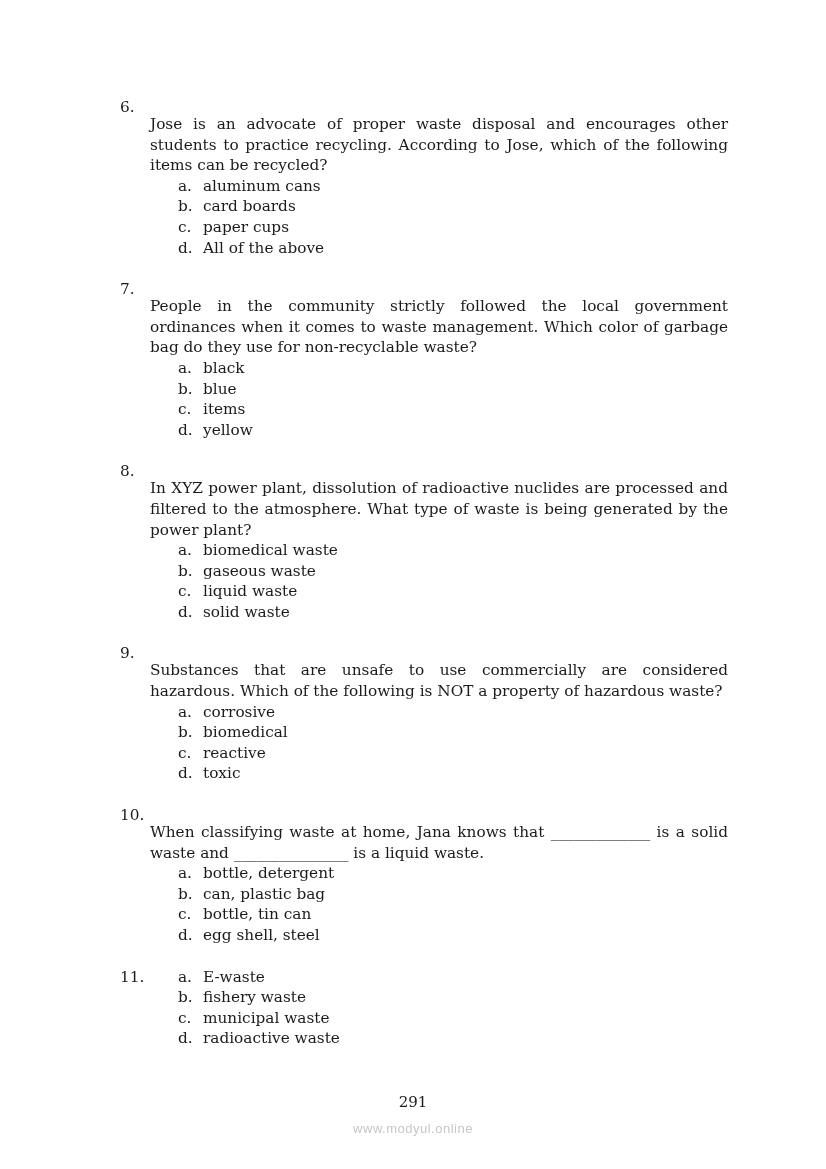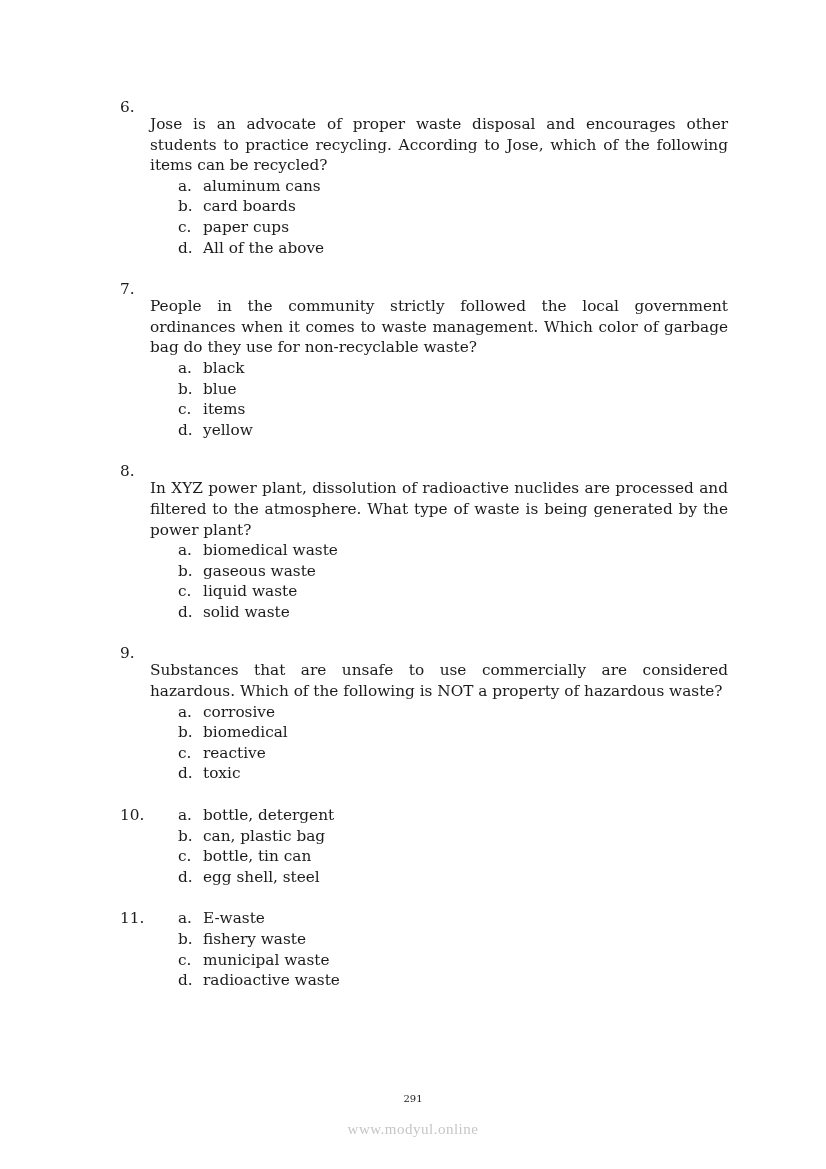--- a/index.html
+++ b/index.html
@@ -49,33 +49,33 @@
   .olet {
     width: 25px;
     flex-shrink: 0;
   }
   .page-number {
     position: absolute;
     top: 1093px;
     left: 0;
     right: 0;
     text-align: center;
-    font-size: 10px;
+    font-size: 15px;
     color: #1b1b1b;
   }
   .watermark {
     position: absolute;
     top: 1121px;
     left: 0;
     right: 0;
     text-align: center;
-    font-size: 15px;
+    font-size: 13px;
     letter-spacing: 0.5px;
     color: #c6c6c6;
-    font-family: Liberation Serif, serif;
+    font-family: Liberation Sans, sans-serif;
   }
 </style>
 </head>
 <body>
 
 <div class="page">
   <div class="content">
 
     <div class="question">
       <div class="qnum">6.</div>
@@ -173,20 +173,21 @@
             <span class="olet">d.</span>
             <span>toxic</span>
           </div>
         </div>
       </div>
     </div>
 
     <div class="question">
       <div class="qnum">10.</div>
       <div class="qbody">
+        <div class="qtext">When classifying waste at home, Jana knows that _____________ is a solid waste and _______________ is a liquid waste.</div>
         <div class="options">
           <div class="option">
             <span class="olet">a.</span>
             <span>bottle, detergent</span>
           </div>
           <div class="option">
             <span class="olet">b.</span>
             <span>can, plastic bag</span>
           </div>
           <div class="option">

